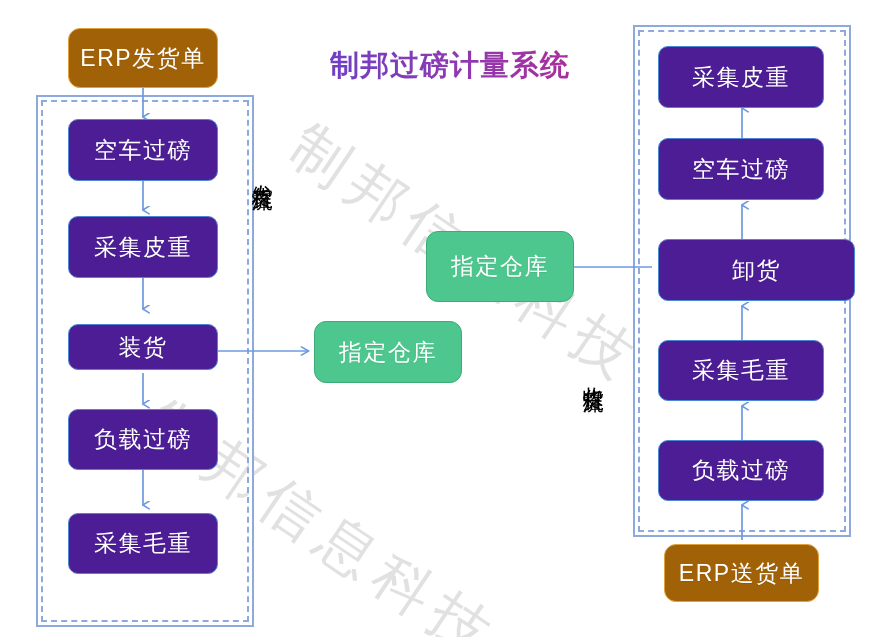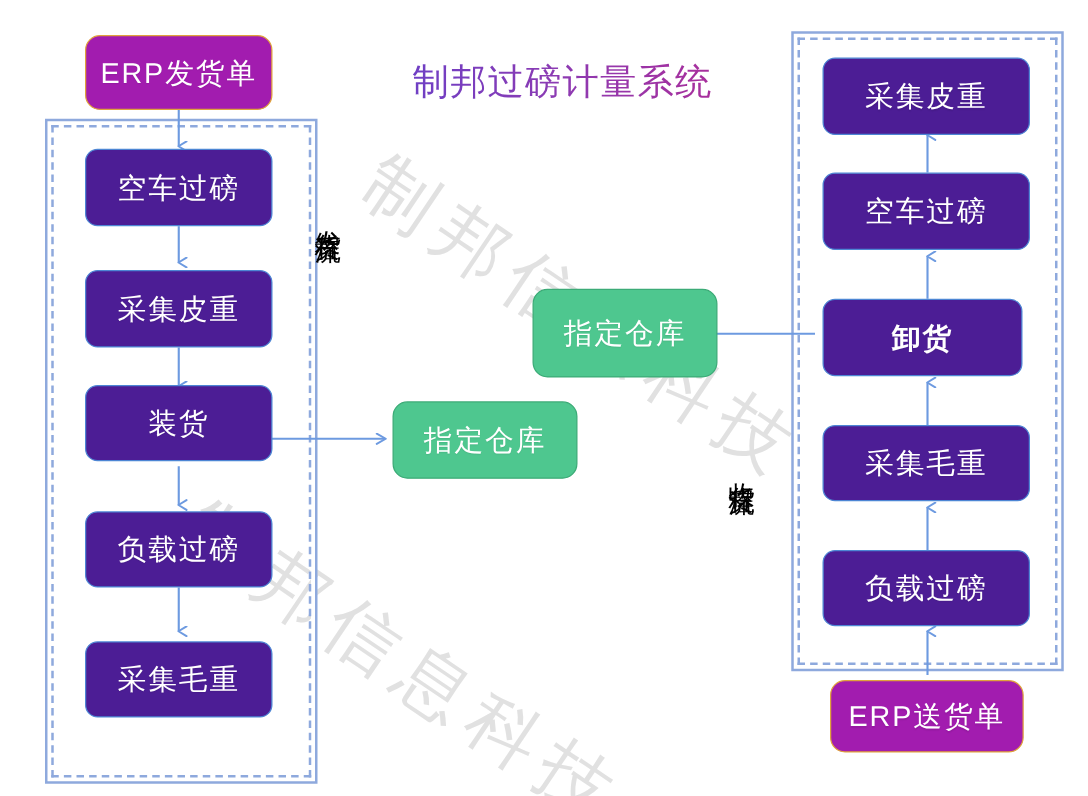--- a/index.html
+++ b/index.html
@@ -42,21 +42,21 @@
     transform: rotate(34deg);
     transform-origin: left top;
   }
 
   
   .title {
     position: absolute;
     left: 330px;
     top: 46px;
     font-size: 29px;
-    font-weight: 400;
+    font-weight: 700;
     letter-spacing: 1px;
     background: linear-gradient(90deg, #6f3fc4 0%, #8a3bb4 45%, #a82f9c 100%);
     -webkit-background-clip: text;
     background-clip: text;
     color: #8a3bb4;
     -webkit-text-fill-color: transparent;
     white-space: nowrap;
   }
 
   
@@ -84,21 +84,21 @@
     letter-spacing: 1.5px;
     box-sizing: border-box;
     text-shadow: 0 1px 1px rgba(0,0,0,.08);
   }
   .node.blue {
     background: #4c1d95;
     border: 1.5px solid #4d86d4;
     border-radius: 10px;
   }
   .node.orange {
-    background: #a21caf;
+    background: #a16207;
     border: 1.5px solid #e0a23c;
     border-radius: 12px;
   }
   .node.green {
     background: #4ec78f;
     border: 1.5px solid #3cab77;
     border-radius: 12px;
   }
 
   
@@ -176,37 +176,37 @@
       <line x1="742" y1="138" x2="742" y2="108" marker-end="url(#arrowUp)"></line>
     </g>
   </svg>
 
   <div class="node orange" style="left:68px;  top:28px;  width:150px; height:60px;">ERP发货单</div>
 
   <div class="node blue" style="left:68px;  top:119px; width:150px; height:62px;">空车过磅</div>
 
   <div class="node blue" style="left:68px;  top:216px; width:150px; height:62px;">采集皮重</div>
 
-  <div class="node blue" style="left:68px;  top:308px; width:150px; height:61px;">装货</div>
+  <div class="node blue" style="left:68px;  top:324px; width:150px; height:46px;">装货</div>
 
   <div class="node blue" style="left:68px;  top:409px; width:150px; height:61px;">负载过磅</div>
 
   <div class="node blue" style="left:68px;  top:513px; width:150px; height:61px;">采集毛重</div>
 
   <div class="side-label" style="left:251px; top:168px;">发货流程</div>
 
   <div class="node green" style="left:426px; top:231px; width:148px; height:71px;">指定仓库</div>
 
   <div class="node green" style="left:314px; top:321px; width:148px; height:62px;">指定仓库</div>
 
   <div class="node blue" style="left:658px; top:46px;  width:166px; height:62px;">采集皮重</div>
 
   <div class="node blue" style="left:658px; top:138px; width:166px; height:62px;">空车过磅</div>
 
-  <div class="node blue" style="left:658px; top:239px; width:160px; height:62px;font-weight:bold;">卸货</div>
+  <div class="node blue" style="left:658px; top:239px; width:197px; height:62px;">卸货</div>
 
   <div class="node blue" style="left:658px; top:340px; width:166px; height:61px;">采集毛重</div>
 
   <div class="node blue" style="left:658px; top:440px; width:166px; height:61px;">负载过磅</div>
 
   <div class="node orange" style="left:664px; top:544px; width:155px; height:58px;">ERP送货单</div>
 
   <div class="side-label" style="left:582px; top:370px;">收货流程</div>
 
 </div>

